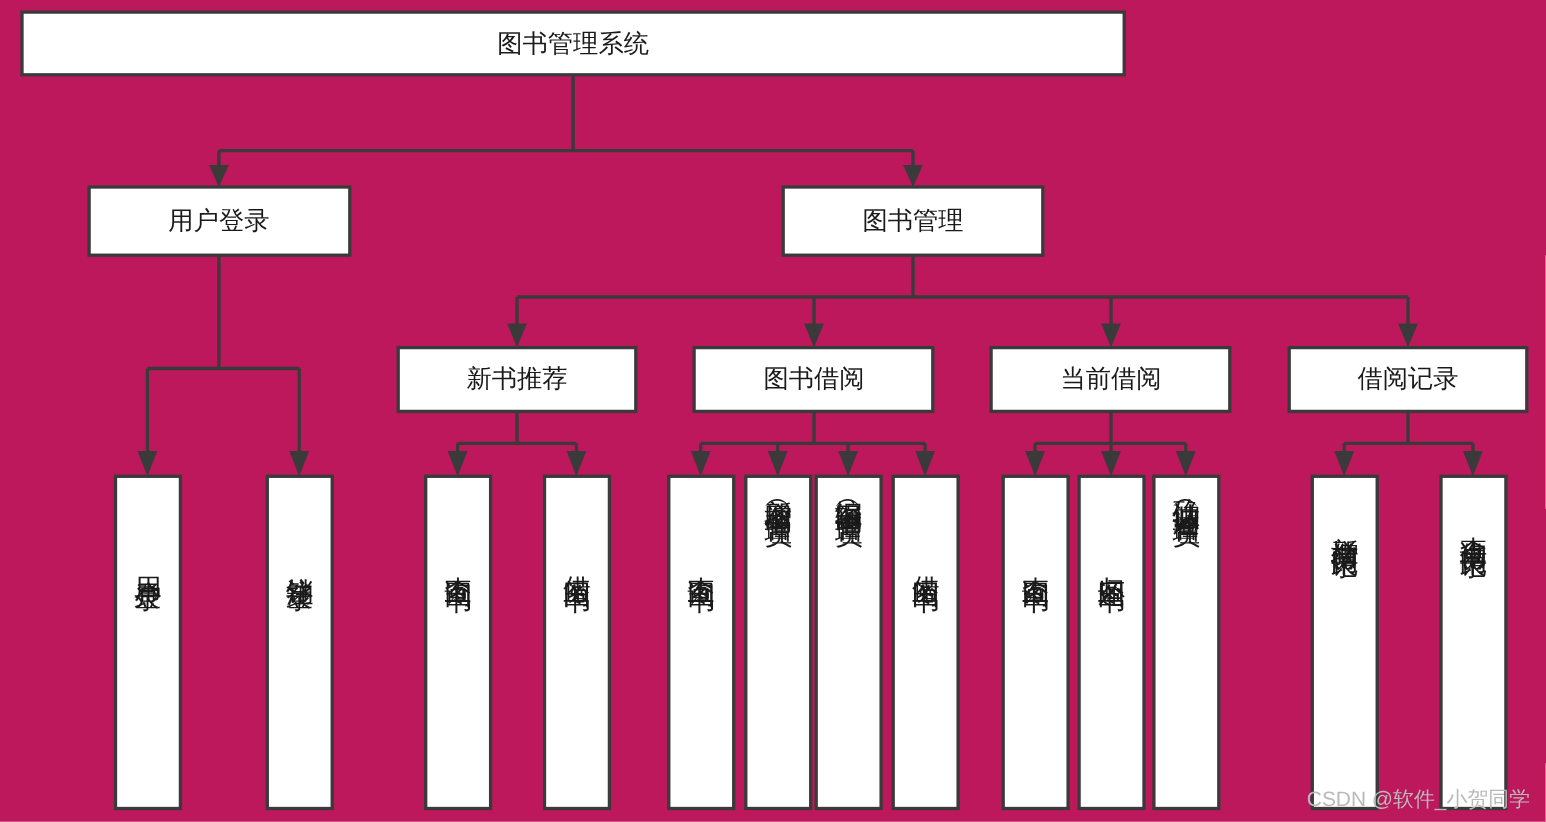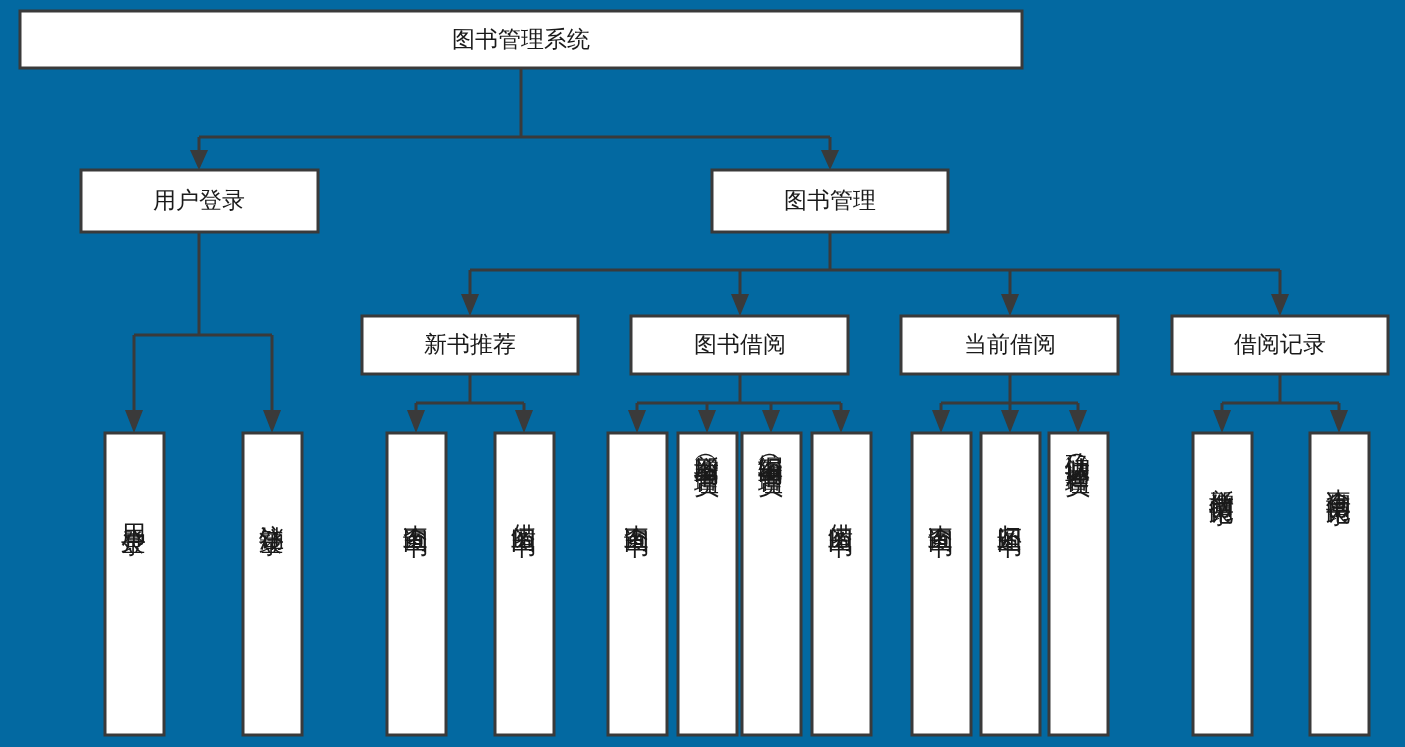--- a/index.html
+++ b/index.html
@@ -10,21 +10,21 @@
   body {
     width: 1405px;
     height: 747px;
     font-family: "Liberation Sans", "DejaVu Sans", sans-serif;
     overflow: hidden;
   }
   #diagram-root {
     position: relative;
     width: 1405px;
     height: 747px;
-    background: #0369a1;
+    background: #be185d;
   }
   svg.flow {
     position: absolute;
     left: 0;
     top: 0;
     width: 1405px;
     height: 747px;
   }
   .node-box {
     fill: #ffffff;
@@ -242,14 +242,15 @@
       <text class="node-label-vert" x="1222" y="477">新增借阅记录</text>
     </g>
 
     <g>
       <rect class="node-box" x="1310" y="433" width="59" height="302"></rect>
       <text class="node-label-vert" x="1339" y="477">查询借阅记录</text>
     </g>
 
   </svg>
 
+  <div class="watermark">CSDN @软件_小贺同学</div>
 
 </div>
 
 </body></html>

